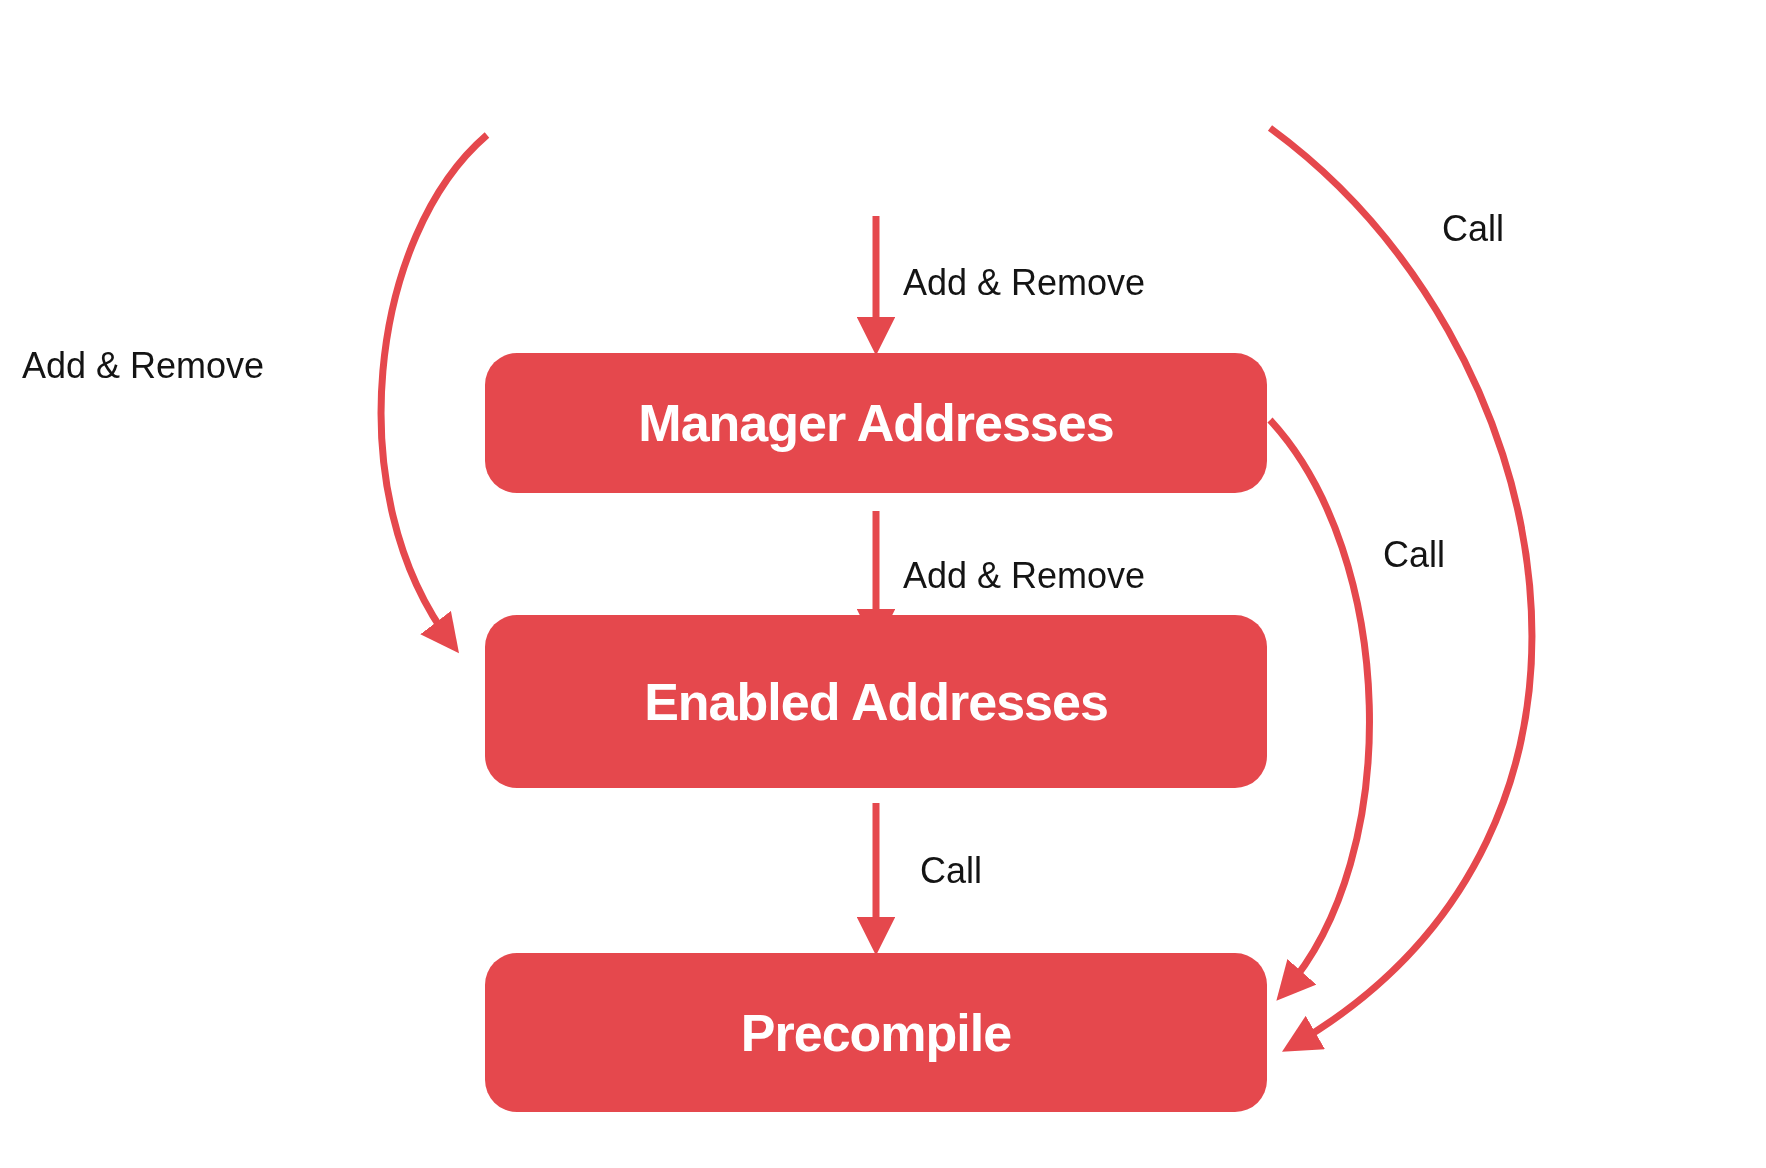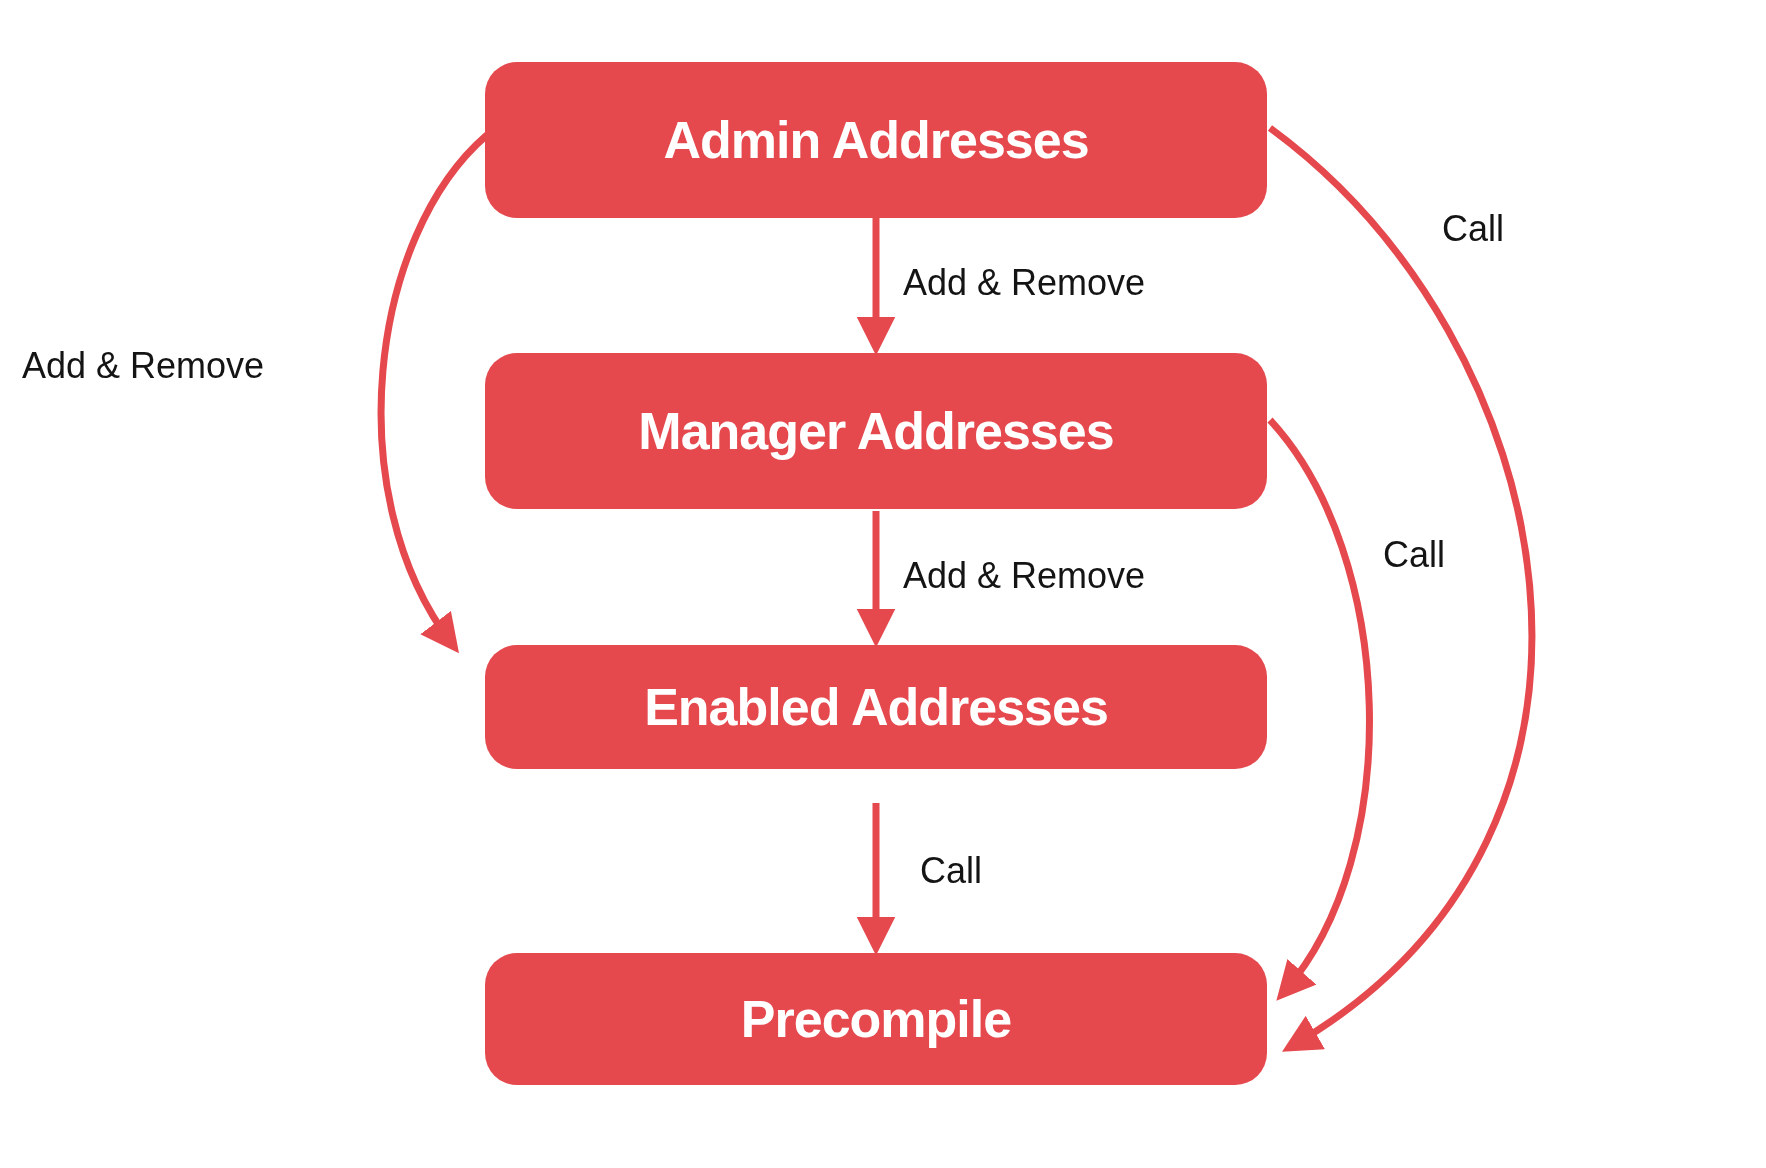--- a/index.html
+++ b/index.html
@@ -72,33 +72,30 @@
 
     <path class="edge" d="M 876 803 L 876 944" marker-end="url(#ah)"></path>
 
     <path class="edge" d="M 487 135 C 370 235, 338 495, 452 644" marker-end="url(#ah)"></path>
 
     <path class="edge" d="M 1270 128 C 1560 340, 1665 830, 1292 1046" marker-end="url(#ah)"></path>
 
     <path class="edge" d="M 1270 420 C 1395 555, 1405 855, 1284 992" marker-end="url(#ah)"></path>
   </svg>
 
-  <div class="node" style="top: 62px; height: 156px;">
-    <span>Admin Addresses</span>
-  </div>
 
-  <div class="node" style="top: 353px; height: 156px;">
+  <div class="node" style="top: 353px; height: 140px;">
     <span>Manager Addresses</span>
   </div>
 
-  <div class="node" style="top: 645px; height: 124px;">
+  <div class="node" style="top: 615px; height: 173px;">
     <span>Enabled Addresses</span>
   </div>
 
-  <div class="node" style="top: 953px; height: 132px; justify-content: center;">
+  <div class="node" style="top: 953px; height: 159px; justify-content: center;">
     <span>Precompile</span>
   </div>
 
   <div class="edge-label" style="left: 903px; top: 283px;">Add &amp; Remove</div>
 
   <div class="edge-label" style="left: 903px; top: 576px;">Add &amp; Remove</div>
 
   <div class="edge-label" style="left: 920px; top: 871px;">Call</div>
 
   <div class="edge-label" style="left: 22px; top: 366px;">Add &amp; Remove</div>

